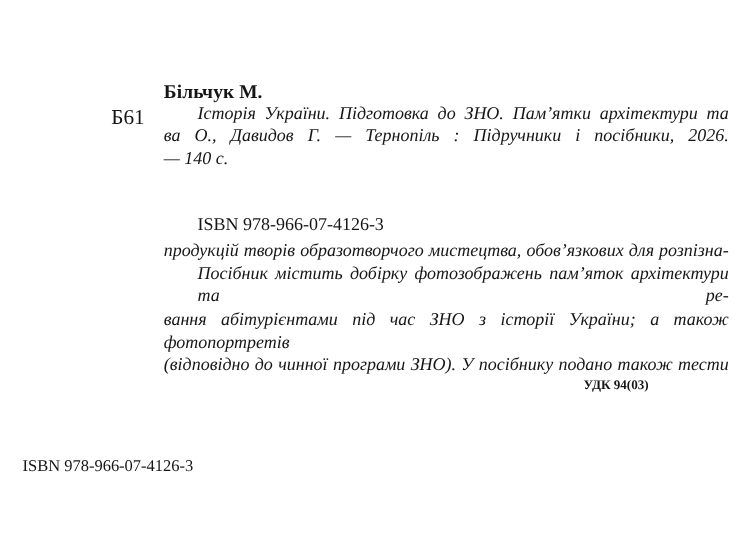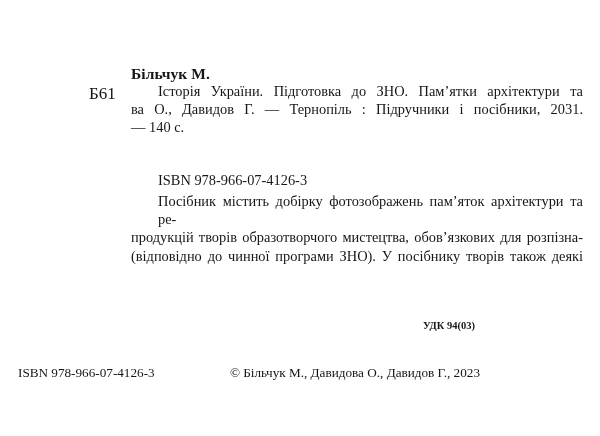--- a/index.html
+++ b/index.html
@@ -1,73 +1,73 @@
 <!DOCTYPE html>
 <html><head>
 <meta charset="utf-8">
 <style>
   html, body { margin: 0; padding: 0; }
   body {
     width: 600px; height: 436px; background: #ffffff; position: relative; overflow: hidden;
     font-family: "Liberation Serif", "DejaVu Serif", serif; color: #161616;
   }
-  .page { position: absolute; left: 0; top: 0; width: 492px; height: 436px; }
+  .page { position: absolute; left: 0; top: 0; width: 492px; height: 436px; padding-left: 44px; }
   .author {
     position: absolute; left: 131px; top: 65px;
     font-weight: bold; font-size: 15.5px; letter-spacing: 0.1px;
   }
   .code {
     position: absolute; left: 89px; top: 84px; font-size: 17px;
   }
   .block {
     position: absolute; left: 131px; width: 452px;
     font-size: 14.4px; line-height: 18.2px;
   }
   .biblio { top: 82px; }
-  .line { display: block; white-space: nowrap; }
+  .line { display: block; white-space: nowrap; font-style: italic; }
   .just { text-align: justify; text-align-last: justify; white-space: normal; }
   .indent { padding-left: 27px; }
   .isbn-inline { top: 172px; left: 158px; font-size: 14.4px; position: absolute; }
   .abstract { top: 192px; }
   .audience { top: 281px; }
   .udk {
-    position: absolute; right: 17px; top: 320px;
+    position: absolute; right: 17px; top: 303px;
     font-weight: bold; font-size: 10.5px;
   }
   .footer-isbn {
     position: absolute; left: 18px; top: 365px; font-size: 13.2px;
   }
   .footer-copy {
     position: absolute; right: 12px; top: 365px; font-size: 13.2px;
   }
 </style>
 </head>
 <body>
 
 <div class="page">
 
   <div class="author">Більчук М.</div>
 
   <div class="code">Б61</div>
 
   <div class="block biblio">
     <span class="line just indent">Історія України. Підготовка до ЗНО. Пам’ятки архітектури та</span>
-    <span class="line just">ва О., Давидов Г. — Тернопіль : Підручники і посібники, 2031.</span>
+    <span class="line just">ва О., Давидов Г. — Тернопіль : Підручники і посібники, 2026.</span>
     <span class="line">— 140 с.</span>
   </div>
 
   <div class="isbn-inline">ISBN 978-966-07-4126-3</div>
 
   <div class="block abstract">
+    <span class="line just">продукцій творів образотворчого мистецтва, обов’язкових для розпізна-</span>
     <span class="line just indent">Посібник містить добірку фотозображень пам’яток архітектури та ре-</span>
-    <span class="line just">продукцій творів образотворчого мистецтва, обов’язкових для розпізна-</span>
-    <span class="line just">(відповідно до чинної програми ЗНО). У посібнику творів також деякі</span>
+    <span class="line just">вання абітурієнтами під час ЗНО з історії України; а також фотопортретів</span>
+    <span class="line just">(відповідно до чинної програми ЗНО). У посібнику подано також тести</span>
   </div>
 
   <div class="block audience">
   </div>
 
   <div class="udk">УДК 94(03)</div>
 
   <div class="footer-isbn">ISBN 978-966-07-4126-3</div>
-  <div class="footer-copy">© Більчук М., Давидова О., Давидов Г., 2023</div>
 
 </div>
 
 </body></html>

